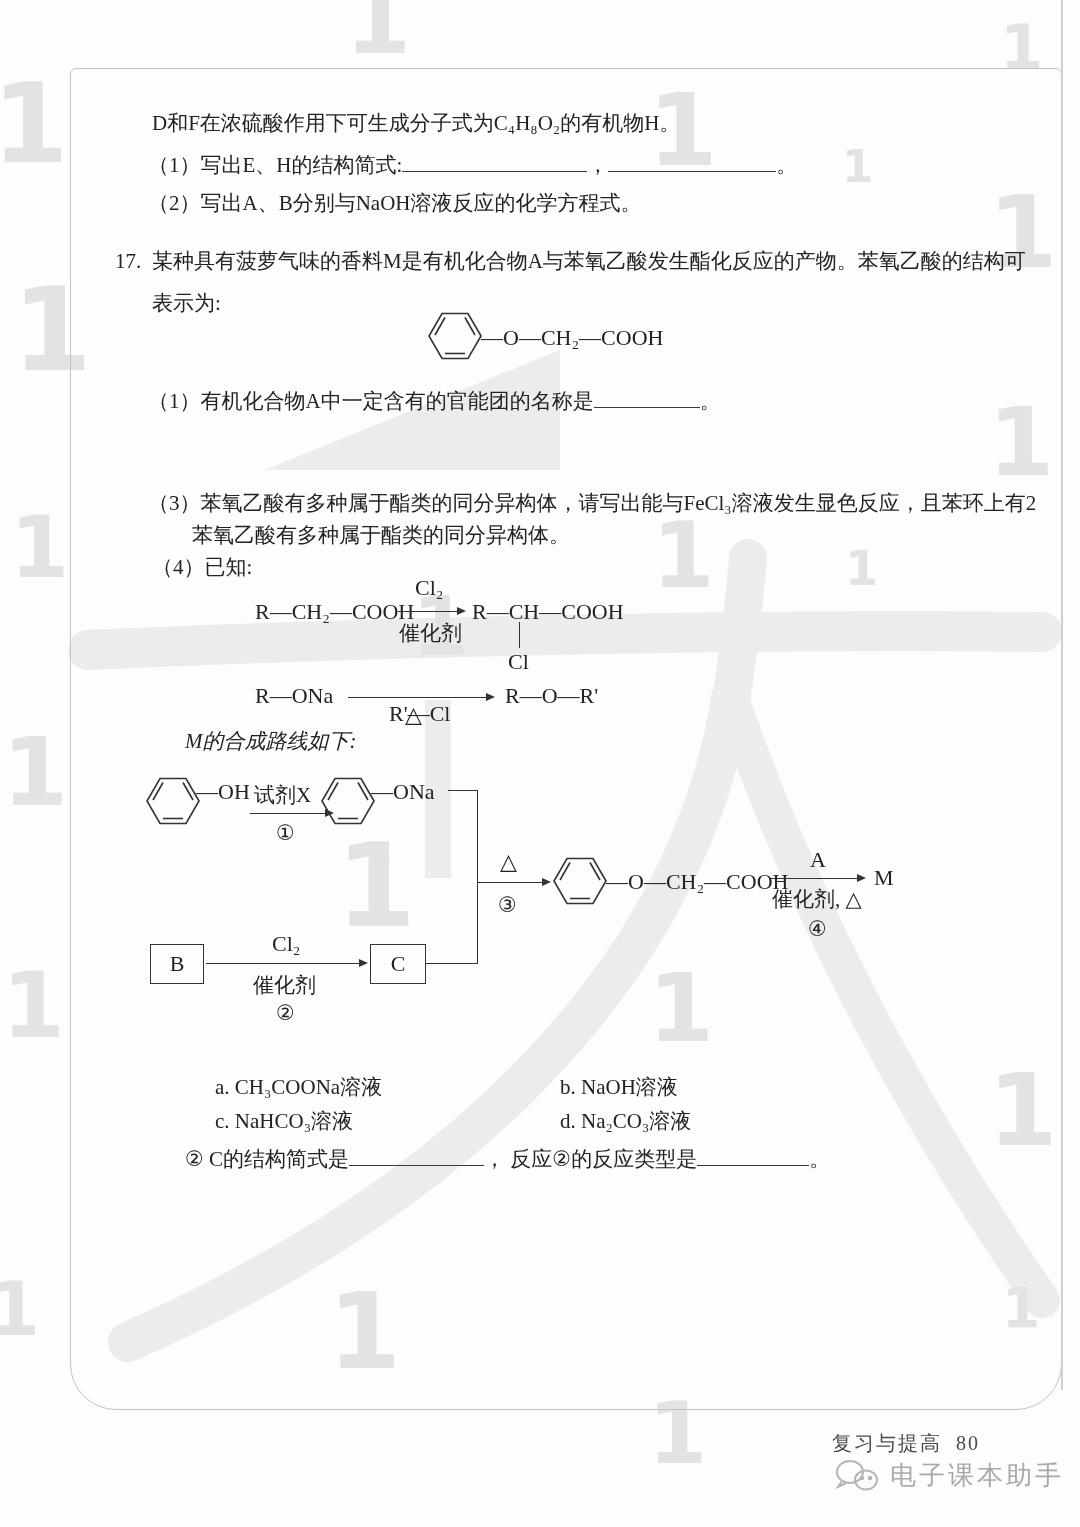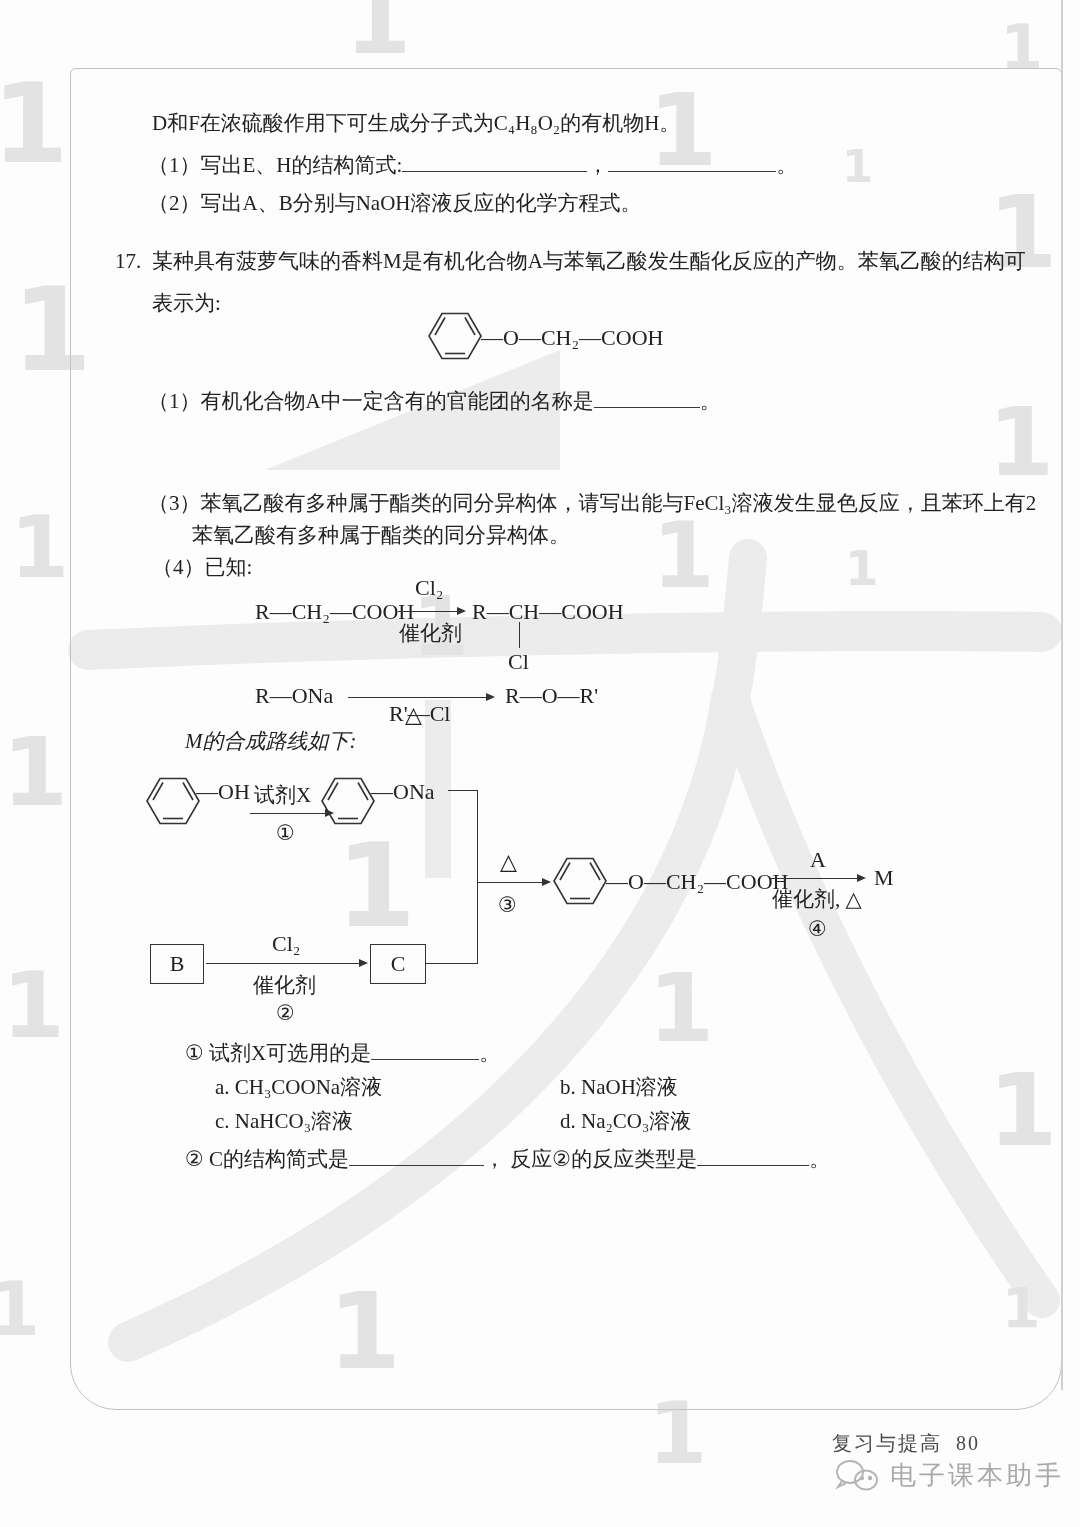--- a/index.html
+++ b/index.html
@@ -151,23 +151,20 @@
   <div class="t chem" style="left:874px;top:864px;">M</div>
 
   <div class="rbox" style="left:150px;top:944px;width:52px;height:38px;">B</div>
   <div class="arrow" style="left:206px;top:963px;width:160px;"></div>
   <div class="t chem" style="left:272px;top:930px;">Cl₂</div>
   <div class="t" style="left:253px;top:972px;">催化剂</div>
   <div class="t" style="left:276px;top:1000px;">②</div>
   <div class="rbox" style="left:370px;top:944px;width:54px;height:38px;">C</div>
   <div class="hline" style="left:426px;top:963px;width:52px;"></div>
 
-  <div class="t" style="left:185px;top:1038px;">
-    <span>① 试剂X可选用的是</span><span class="blank" style="width:108px;"></span><span>。</span>
-  </div>
   <div class="t" style="left:215px;top:1074px;">
     <span>a.</span>&nbsp;<span>CH₃COONa溶液</span>
   </div>
   <div class="t" style="left:560px;top:1074px;">
     <span>b.</span>&nbsp;<span>NaOH溶液</span>
   </div>
   <div class="t" style="left:215px;top:1108px;">
     <span>c.</span>&nbsp;<span>NaHCO₃溶液</span>
   </div>
   <div class="t" style="left:560px;top:1108px;">

